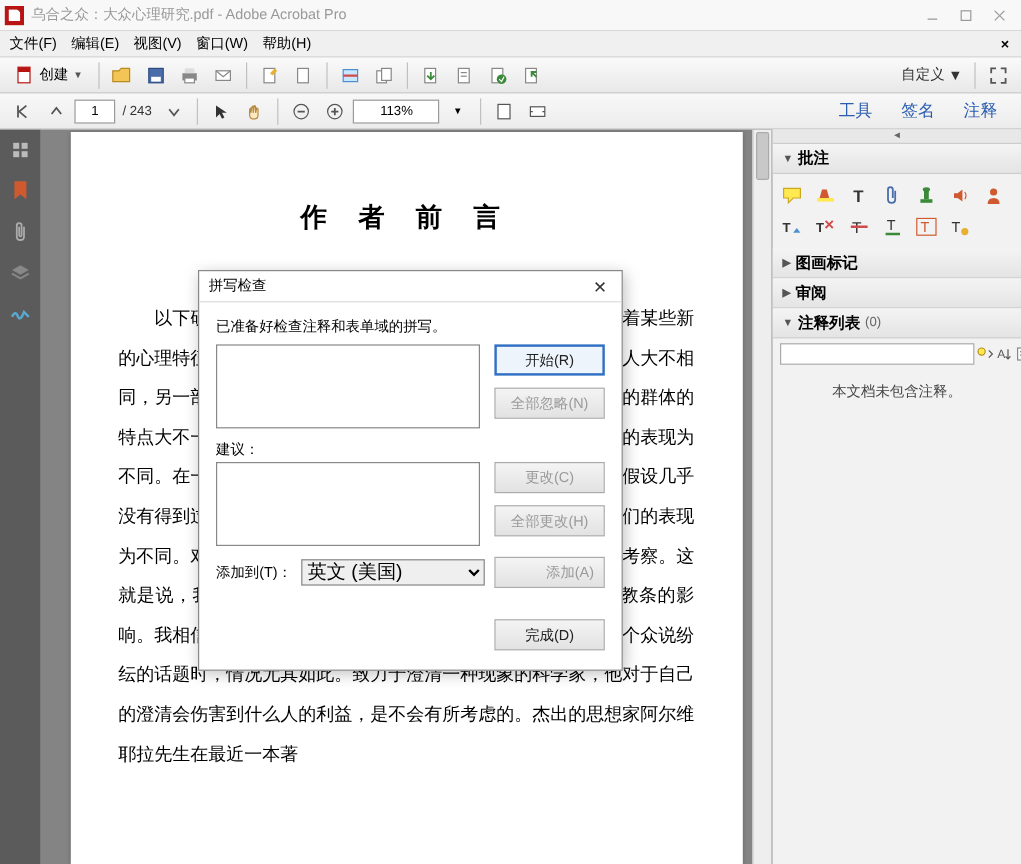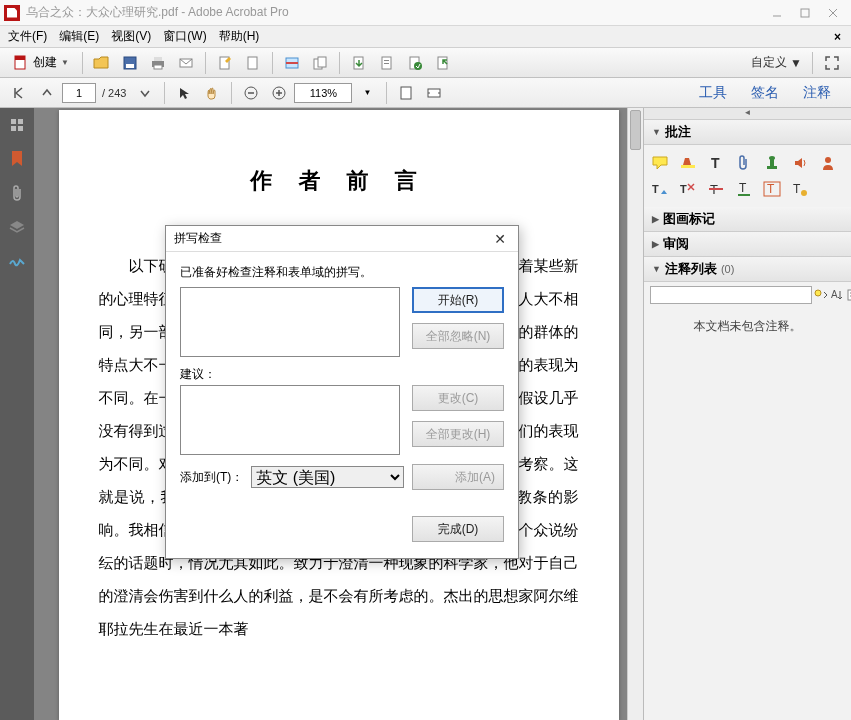--- a/index.html
+++ b/index.html
@@ -20,21 +20,21 @@
 .tbtn { height: 24px; min-width: 26px; display: flex; align-items: center; justify-content: center; border: 1px solid transparent; border-radius: 2px; cursor: pointer; padding: 0 3px; }
 .create-btn { display: flex; align-items: center; gap: 4px; padding: 0 6px; }
 .create-btn .caret { font-size: 8px; color: #555; }
 .sep { width: 1px; height: 22px; background: #c0c0c0; margin: 0 4px; }
 .spacer { flex: 1; }
 .customize { color: #333; font-size: 12px; padding: 0 4px; display: flex; align-items: center; gap: 3px; margin-left: 47px; }
 
 .toolbar2 { height: 30px; background: linear-gradient(#f8f8f8, #ececec); border-bottom: 1px solid #c0c0c0; display: flex; align-items: center; padding: 0 6px; gap: 2px; }
 .pagefield { width: 34px; height: 20px; border: 1px solid #999; text-align: center; font-size: 11px; }
 .pagecount { font-size: 11px; color: #333; padding: 0 4px; }
-.zoomsel { height: 20px; border: 1px solid #999; font-size: 11px; width: 58px; text-align: center; }
+.zoomsel { height: 20px; border: 1px solid #999; font-size: 11px; width: 72px; text-align: center; }
 .rightlinks { display: flex; gap: 8px; margin-left: auto; padding-right: 6px; }
 .rightlink { color: #2a5db0; font-size: 14px; cursor: pointer; padding: 4px 8px; }
 
 .workspace { display: flex; height: calc(720px - 26px - 22px - 30px - 30px); }
 .leftbar { width: 34px; background: #5b5b5b; display: flex; flex-direction: column; align-items: center; padding-top: 6px; gap: 12px; }
 .leftbar .lbtn { width: 22px; height: 22px; cursor: pointer; display:flex; align-items:center; justify-content:center; }
 
 .docarea { flex: 1; background: #848484; display: flex; justify-content: center; overflow: hidden; position: relative; }
 .page { width: 560px; background: #fff; margin-top: 2px; padding: 56px 40px 20px; box-shadow: 0 1px 4px rgba(0,0,0,.3); position: relative; }
 .page h1 { text-align: center; font-size: 22px; font-weight: 600; letter-spacing: 10px; margin-bottom: 54px; }

